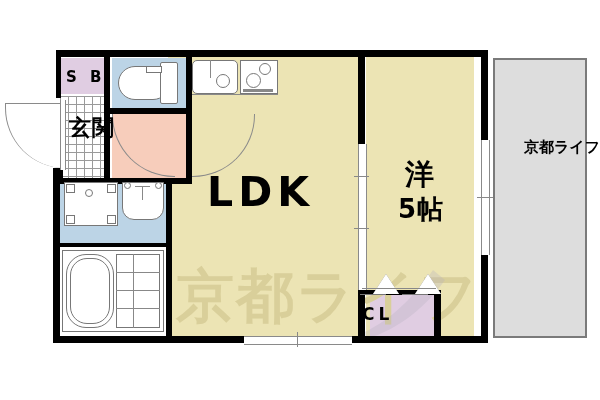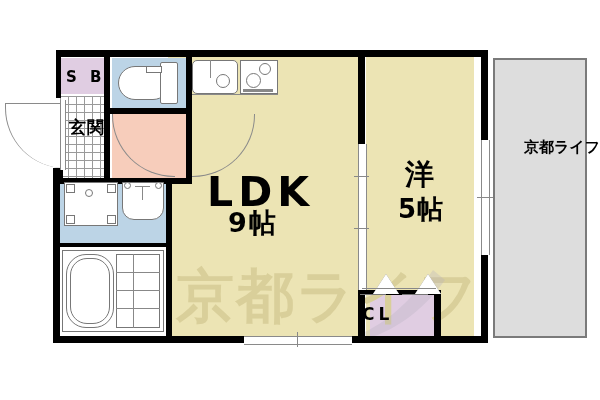--- a/index.html
+++ b/index.html
@@ -27,21 +27,21 @@
 
   
   .lbl{position:absolute;color:#000;font-weight:bold;white-space:nowrap;
        letter-spacing:1px;}
   .lbl-ldk{font-size:41px;letter-spacing:5px;}
   .lbl-ldk-sub{font-size:27px;letter-spacing:2px;}
   .lbl-yo{font-size:29px;letter-spacing:2px;}
   .lbl-yo-sub{font-size:26px;letter-spacing:1px;}
   .lbl-sb{font-size:15px;letter-spacing:4px;}
   .lbl-cl{font-size:17px;letter-spacing:4px;}
-  .lbl-gen{font-size:17px;line-height:19px;text-align:right;width:26px;}
+  .lbl-gen{font-size:22px;line-height:19px;text-align:right;width:26px;}
   .lbl-bal{font-size:15px;line-height:25px;width:18px;text-align:center;
            letter-spacing:0px;}
 
   
   .hatch{
     background-image:
       repeating-linear-gradient(to right,#9a9a9a 0 1px,transparent 1px 8px),
       repeating-linear-gradient(to bottom,#9a9a9a 0 1px,transparent 1px 8px);
     background-color:#ffffff;
   }
@@ -201,21 +201,20 @@
   <div class="fxline" style="left:116px;top:308px;width:44px;height:1px;"></div>
   <div class="fxline" style="left:133px;top:254px;width:1px;height:74px;"></div>
 
   <div class="tri" style="left:373px;top:274px;"></div>
   <div class="tri-b" style="left:360px;top:294px;width:26px;"></div>
   <div class="tri" style="left:415px;top:274px;"></div>
   <div class="tri-b" style="left:402px;top:294px;width:26px;"></div>
   <div class="fxline" style="left:362px;top:288px;width:74px;height:1px;"></div>
 
   <div class="lbl lbl-ldk" style="left:207px;top:168px;">LDK</div>
-  <div class="lbl lbl-ldk-sub" style="left:228px;top:205px;">9帖</div>
 
   <div class="lbl lbl-yo" style="left:405px;top:155px;">洋</div>
   <div class="lbl lbl-yo-sub" style="left:398px;top:192px;">5帖</div>
 
   <div class="lbl lbl-bal" style="left:524px;top:135px;">京都ライフ</div>
 
   <div class="lbl lbl-gen" style="left:69px;top:118px;">玄関</div>
 
   <div class="lbl lbl-sb" style="left:66px;top:68px;">S B</div>
 

